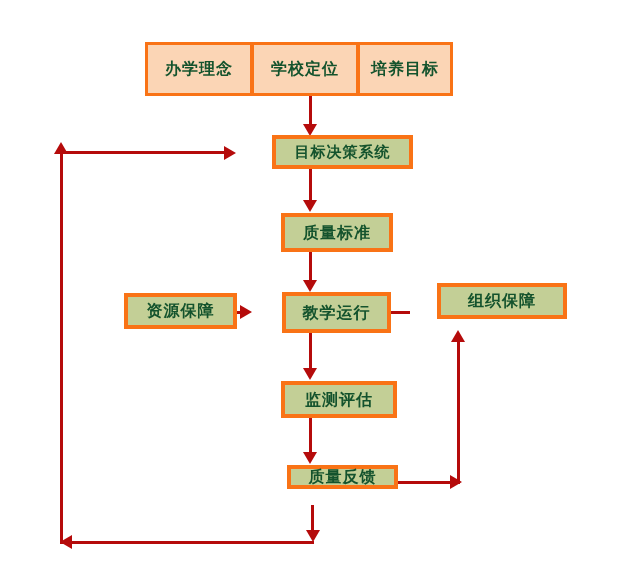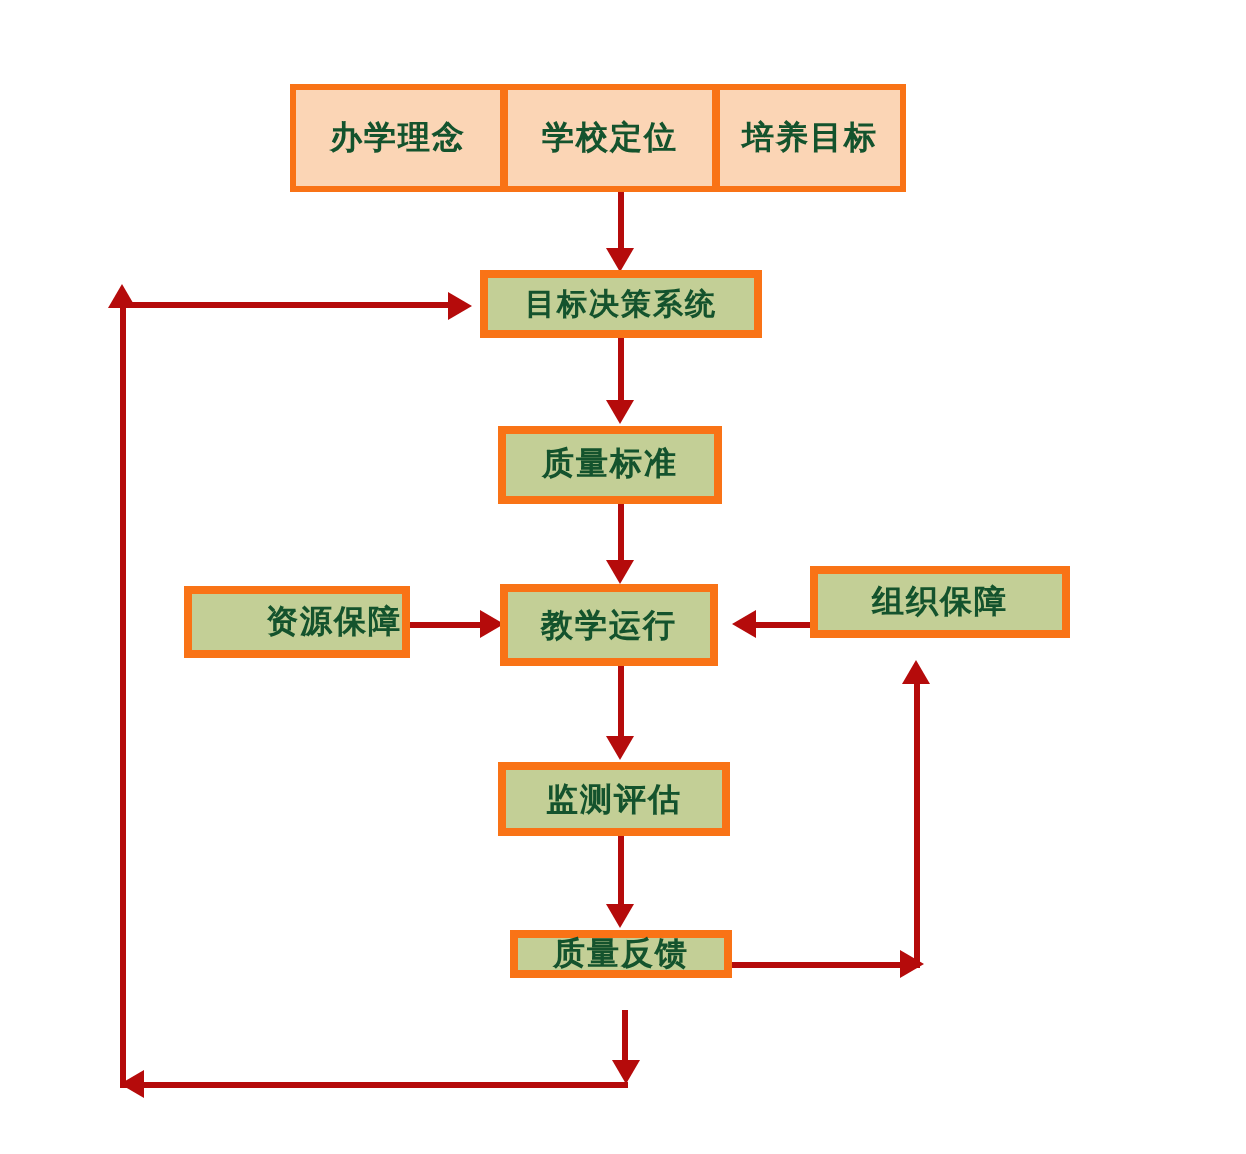--- a/index.html
+++ b/index.html
@@ -29,20 +29,21 @@
     letter-spacing: 1px;
     white-space: nowrap;
     z-index: 3;
   }
   .node.peach {
     background: #fbd5b5;
     border-width: 3px;
   }
   .node.green {
     background: #c3cf96;
+    margin-left: 32px;
   }
   .node.thick {
     border-width: 4px;
   }
   .node-label {
     display: block;
     line-height: 1;
   }
   
   .conn {
@@ -97,21 +98,21 @@
   </div>
 
   <div class="node green" style="left:240px; top:135px; width:141px; height:34px; font-size:15px;">
     <span class="node-label">目标决策系统</span>
   </div>
 
   <div class="node green" style="left:249px; top:213px; width:112px; height:39px; font-size:16px;font-family:Liberation Serif, serif;">
     <span class="node-label">质量标准</span>
   </div>
 
-  <div class="node green" style="left:92px; top:293px; width:113px; height:36px; font-size:16px;justify-content:flex-end;">
+  <div class="node green" style="left:92px; top:293px; width:113px; height:36px; font-size:16px;">
     <span class="node-label">资源保障</span>
   </div>
 
   <div class="node green thick" style="left:250px; top:292px; width:109px; height:41px; font-size:16px;">
     <span class="node-label">教学运行</span>
   </div>
 
   <div class="node green" style="left:405px; top:283px; width:130px; height:36px; font-size:16px;">
     <span class="node-label">组织保障</span>
   </div>

